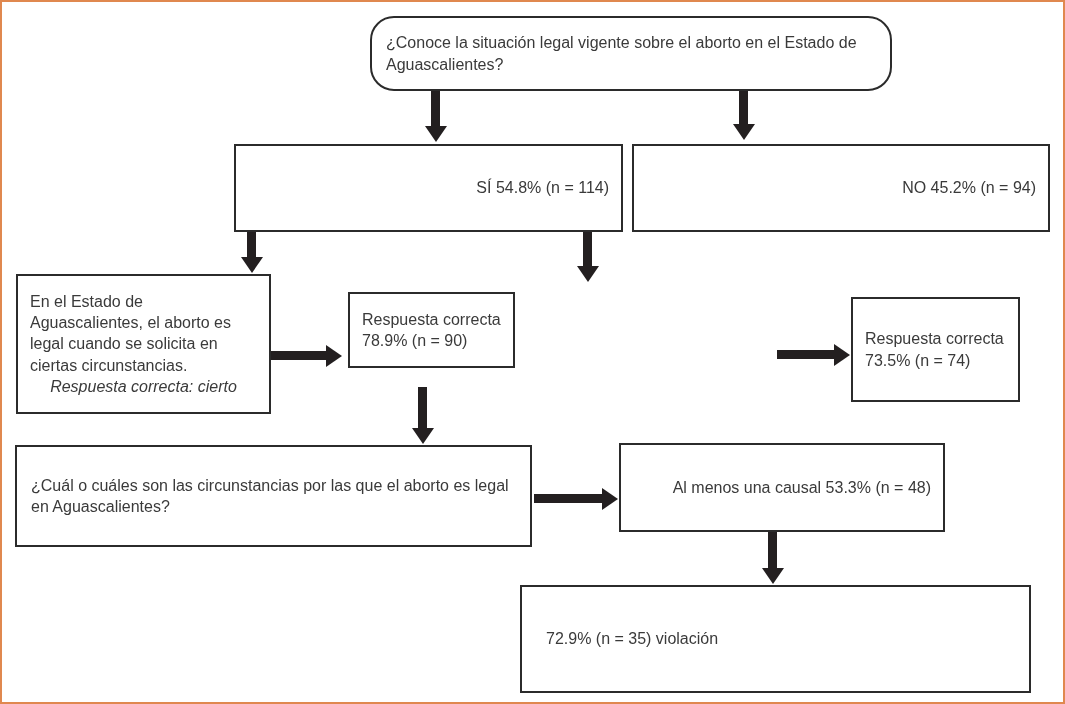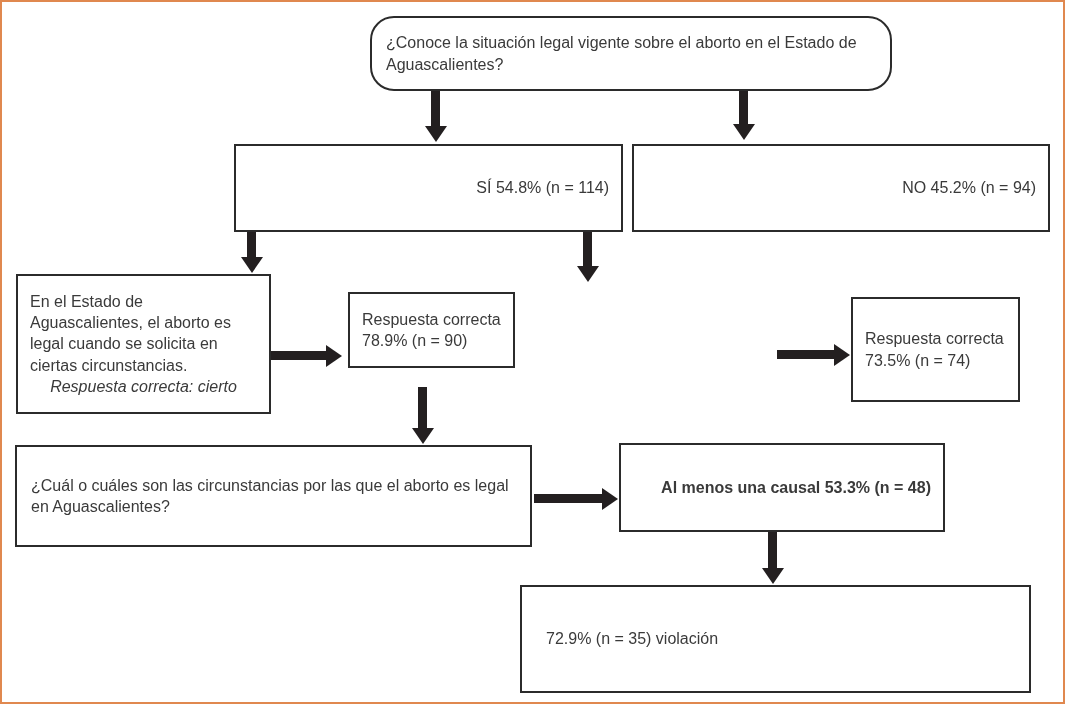--- a/index.html
+++ b/index.html
@@ -51,21 +51,21 @@
   }
   
   #root-question   { left:368px; top:14px;  width:522px; height:75px;border-radius:24px; }
   #yes-node        { left:232px; top:142px; width:389px; height:88px; }
   #no-node         { left:630px; top:142px; width:418px; height:88px; }
   #statement-cierto{ left:14px;  top:272px; width:255px; height:140px; padding:6px 0;align-items:center; }
   #result-cierto   { left:346px; top:290px; width:167px; height:76px; }
   #statement-falso { left:525px; top:281px; width:250px; height:142px; padding:6px 0; }
   #result-falso    { left:849px; top:295px; width:169px; height:105px; }
   #which-question  { left:13px;  top:443px; width:517px; height:102px; }
-  #at-least-one    { left:617px; top:441px; width:326px; height:89px;font-weight:bold; }
+  #at-least-one    { left:617px; top:441px; width:326px; height:89px; }
   #causes          { left:518px; top:583px; width:511px; height:108px; }
   #causes .pad { padding:0 24px; }
   #root-question .pad, #which-question .pad { padding:0 14px; }
   
   #arrow-root-yes    { left:429px; top:89px;  height:36px; }
   #arrow-root-no     { left:737px; top:89px;  height:34px; }
   #arrow-yes-cierto  { left:245px; top:230px; height:26px; }
   #arrow-yes-falso   { left:581px; top:230px; height:35px; }
   #arrow-cierto-res  { left:269px; top:349px; width:56px;  }
   #arrow-falso-res   { left:775px; top:348px; width:58px;  }

